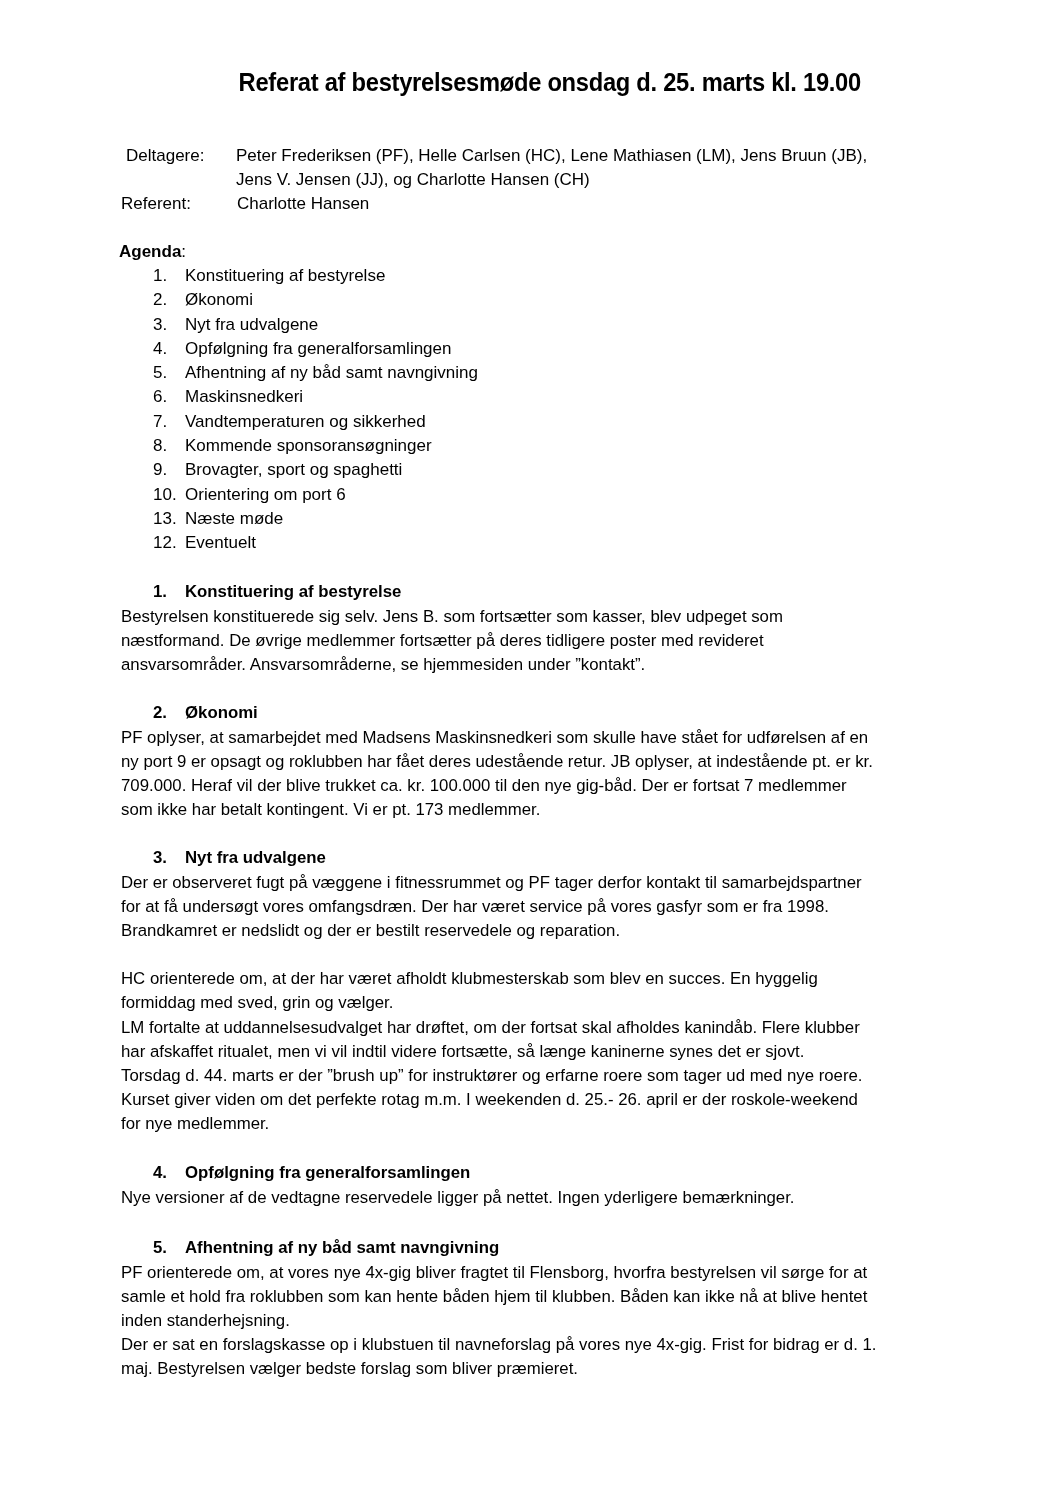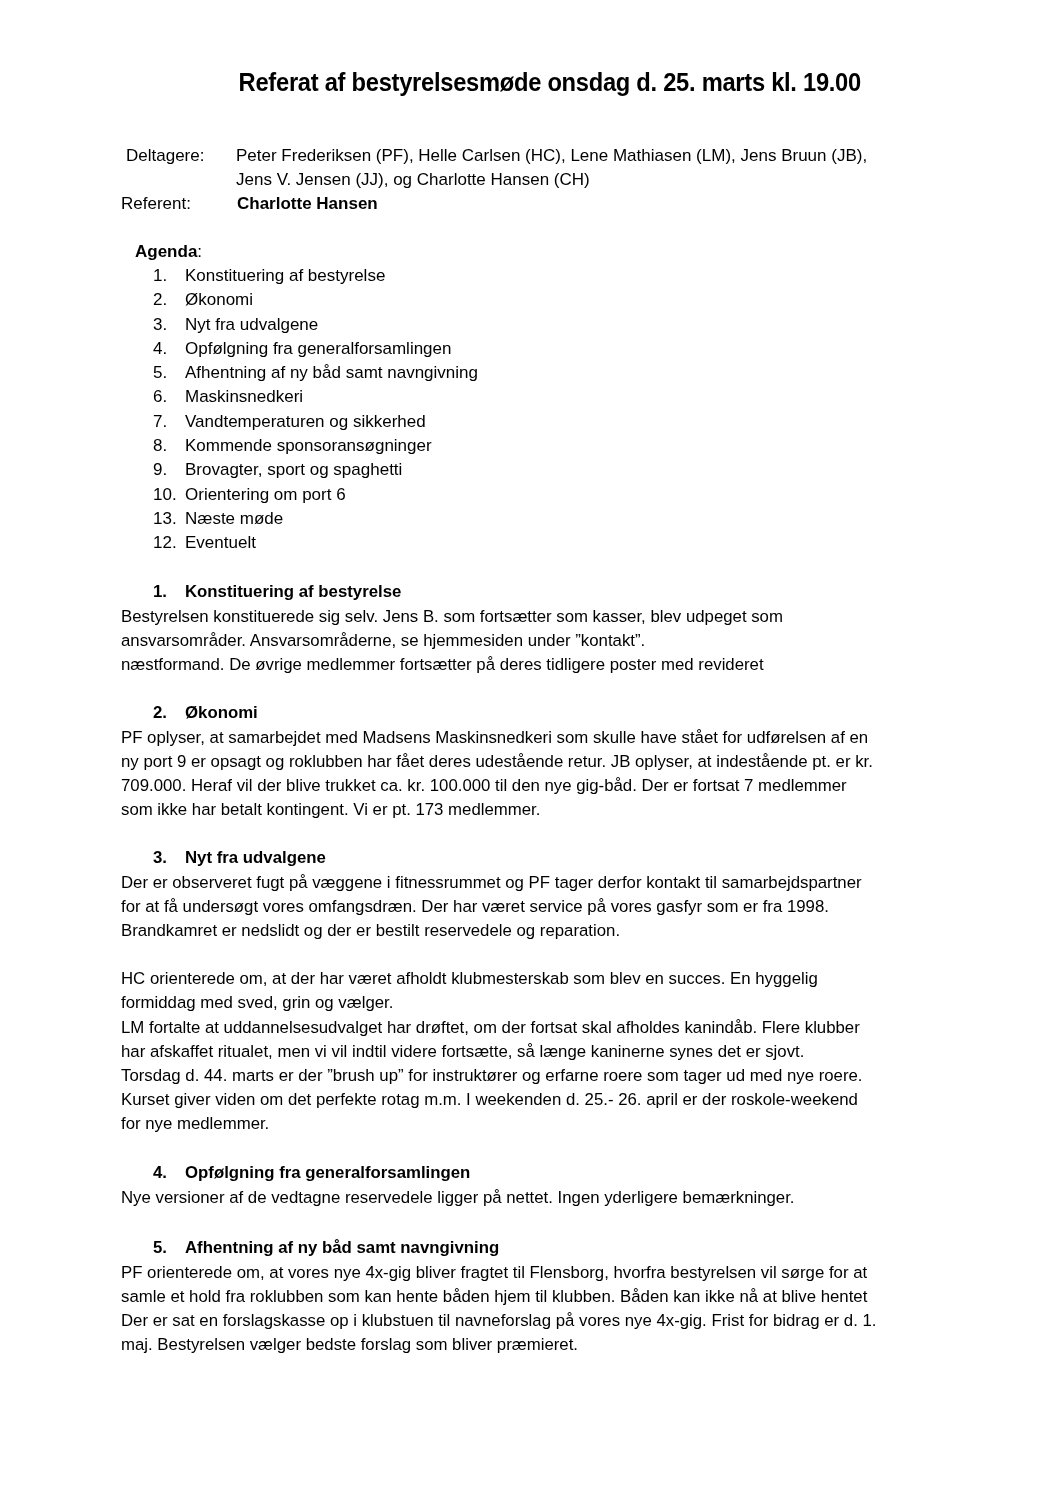--- a/index.html
+++ b/index.html
@@ -9,21 +9,21 @@
     }
     .page { position: absolute; left: 0; top: 0; width: 878px; height: 1497px; background: #fff; margin-left: 20px; }
     .title {
       position: absolute; left: 0; top: 68px; width: 1058px; text-align: center;
       font-family: "Liberation Sans", sans-serif; font-weight: bold; font-size: 25.5px;
       letter-spacing: -0.3px; transform: scaleX(0.93); transform-origin: 540px 0;
     }
     .meta { position: absolute; font-size: 17px; line-height: 24.5px; }
     .meta-label { position: absolute; white-space: nowrap; }
     .meta-value { position: absolute; white-space: nowrap; }
-    .agenda-head { position: absolute; left: 115px; top: 240px; font-size: 17px; line-height: 24.5px; }
+    .agenda-head { position: absolute; left: 99px; top: 240px; font-size: 17px; line-height: 24.5px; }
     .agenda-head b { font-weight: bold; }
     .agenda-list { position: absolute; left: 133px; top: 264px; font-size: 17px; margin: 0; padding: 0; list-style: none; }
     .agenda-item { height: 24.3px; line-height: 24.3px; white-space: nowrap; position: relative; }
     .agenda-num { position: absolute; left: 0; }
     .agenda-text { position: absolute; left: 32px; }
     .section { position: absolute; left: 101px; width: 900px; font-size: 16.8px; }
     .sec-head { font-weight: bold; height: 24.5px; line-height: 24.5px; white-space: nowrap; position: relative; }
     .sec-num { position: absolute; left: 32px; }
     .sec-title { position: absolute; left: 64px; }
     .line { height: 24.2px; line-height: 24.2px; white-space: nowrap; }
@@ -37,21 +37,21 @@
   <div class="title">Referat af bestyrelsesmøde onsdag d. 25. marts kl. 19.00</div>
 
   <div class="meta">
     <span class="meta-label" style="left:106px; top:144px;">Deltagere:</span>
     <span class="meta-value" style="left:216px; top:144px;">Peter Frederiksen (PF), Helle Carlsen (HC), Lene Mathiasen (LM), Jens Bruun (JB),</span>
     <span class="meta-value" style="left:216px; top:168px;">Jens V. Jensen (JJ), og Charlotte Hansen (CH)</span>
   </div>
 
   <div class="meta">
     <span class="meta-label" style="left:101px; top:192px;">Referent:</span>
-    <span class="meta-value" style="left:217px; top:192px;font-weight:bold;">Charlotte Hansen</span>
+    <span class="meta-value" style="left:217px; top:192px;">Charlotte Hansen</span>
   </div>
 
   <div class="agenda-head"><b>Agenda</b><span>:</span></div>
 
   <ol class="agenda-list">
     <li class="agenda-item">
         <span class="agenda-num">1.</span>
         <span class="agenda-text">Konstituering af bestyrelse</span>
       </li>
     <li class="agenda-item">
@@ -99,22 +99,22 @@
         <span class="agenda-text">Eventuelt</span>
       </li>
   </ol>
 
   <div class="section" style="top:580px;">
     <div class="sec-head">
         <span class="sec-num">1.</span>
         <span class="sec-title">Konstituering af bestyrelse</span>
       </div>
     <div class="line">Bestyrelsen konstituerede sig selv. Jens B. som fortsætter som kasser, blev udpeget som</div>
+    <div class="line">næstformand. De øvrige medlemmer fortsætter på deres tidligere poster med revideret</div>
     <div class="line">ansvarsområder. Ansvarsområderne, se hjemmesiden under ”kontakt”.</div>
-    <div class="line">næstformand. De øvrige medlemmer fortsætter på deres tidligere poster med revideret</div>
   </div>
 
   <div class="section" style="top:701px;">
     <div class="sec-head">
         <span class="sec-num">2.</span>
         <span class="sec-title">Økonomi</span>
       </div>
     <div class="line">PF oplyser, at samarbejdet med Madsens Maskinsnedkeri som skulle have stået for udførelsen af en</div>
     <div class="line">ny port 9 er opsagt og roklubben har fået deres udestående retur. JB oplyser, at indestående pt. er kr.</div>
     <div class="line">709.000. Heraf vil der blive trukket ca. kr. 100.000 til den nye gig-båd. Der er fortsat 7 medlemmer</div>
@@ -147,17 +147,18 @@
     <div class="line">Nye versioner af de vedtagne reservedele ligger på nettet. Ingen yderligere bemærkninger.</div>
   </div>
 
   <div class="section" style="top:1236px;">
     <div class="sec-head">
         <span class="sec-num">5.</span>
         <span class="sec-title">Afhentning af ny båd samt navngivning</span>
       </div>
     <div class="line">PF orienterede om, at vores nye 4x-gig bliver fragtet til Flensborg, hvorfra bestyrelsen vil sørge for at</div>
     <div class="line">samle et hold fra roklubben som kan hente båden hjem til klubben. Båden kan ikke nå at blive hentet</div>
+    <div class="line">inden standerhejsning.</div>
     <div class="line">Der er sat en forslagskasse op i klubstuen til navneforslag på vores nye 4x-gig. Frist for bidrag er d. 1.</div>
     <div class="line">maj. Bestyrelsen vælger bedste forslag som bliver præmieret.</div>
   </div>
 
 </div>
 
 </body></html>

